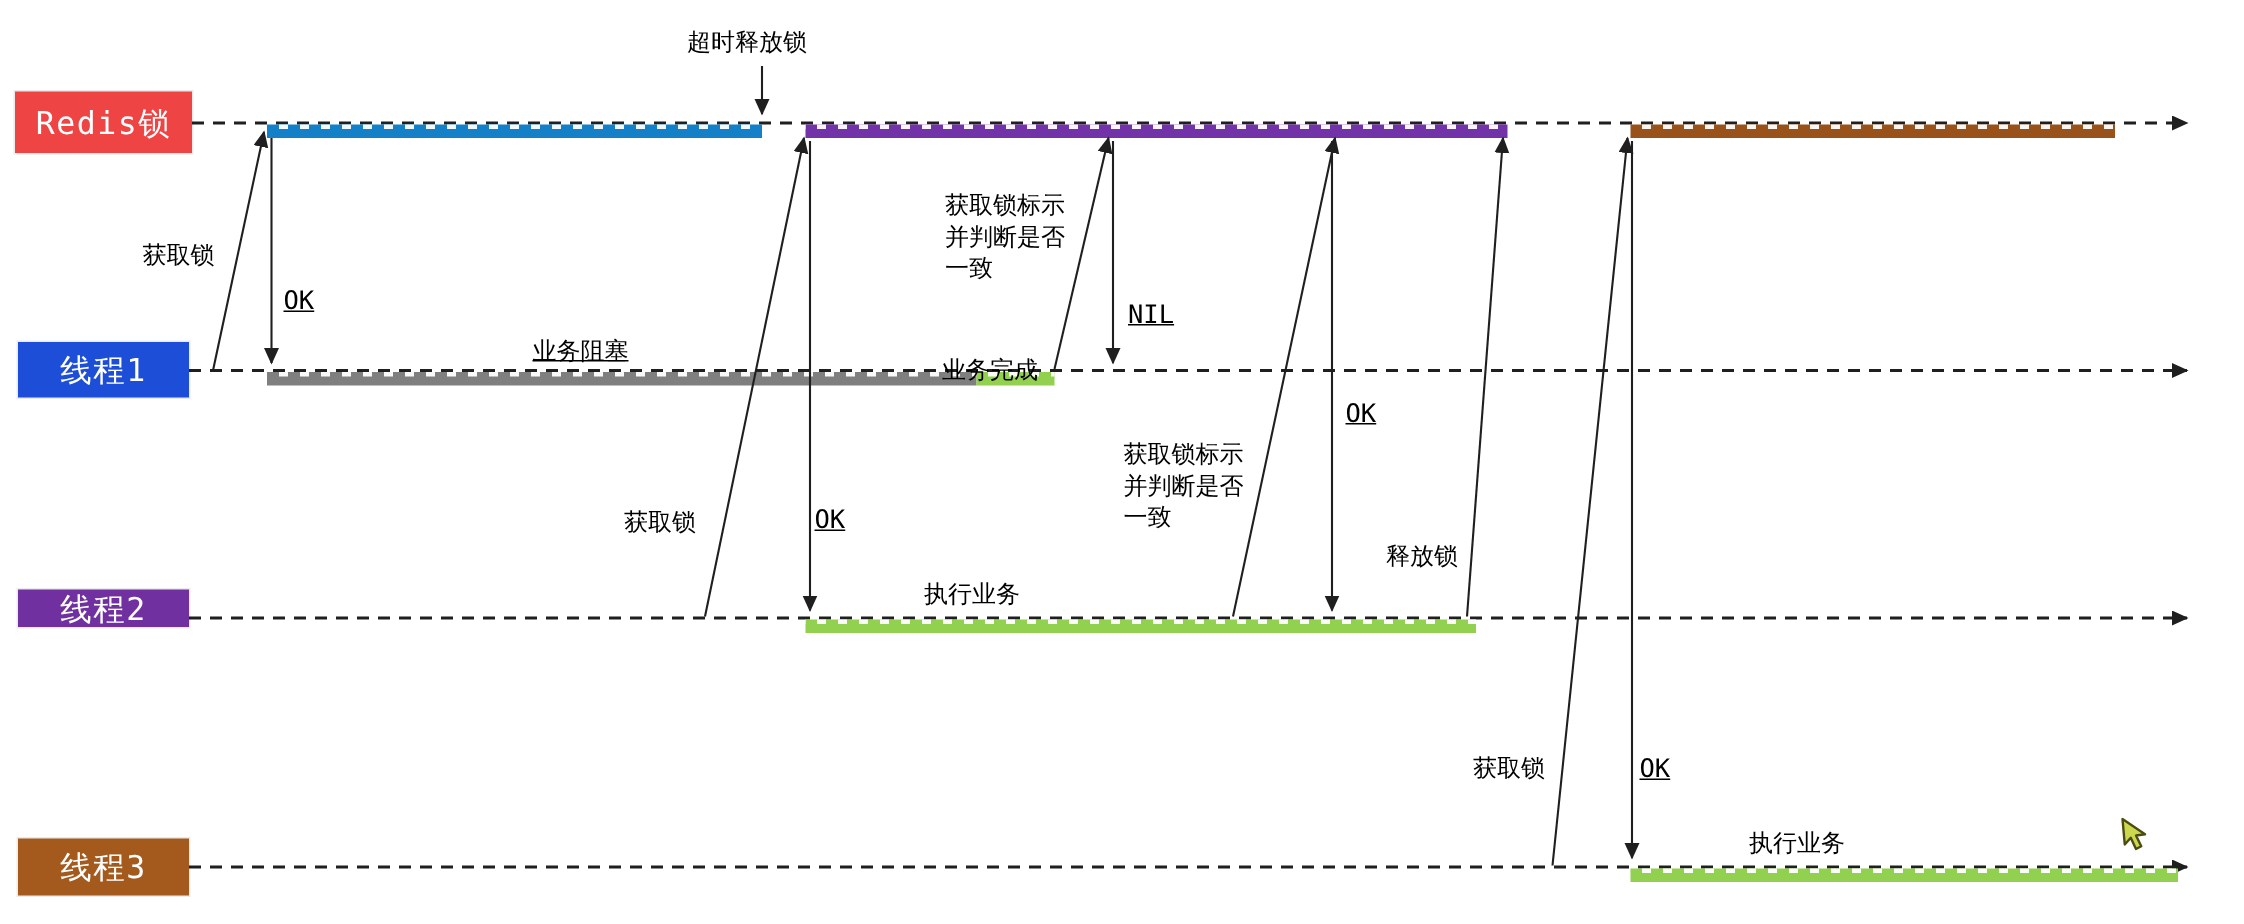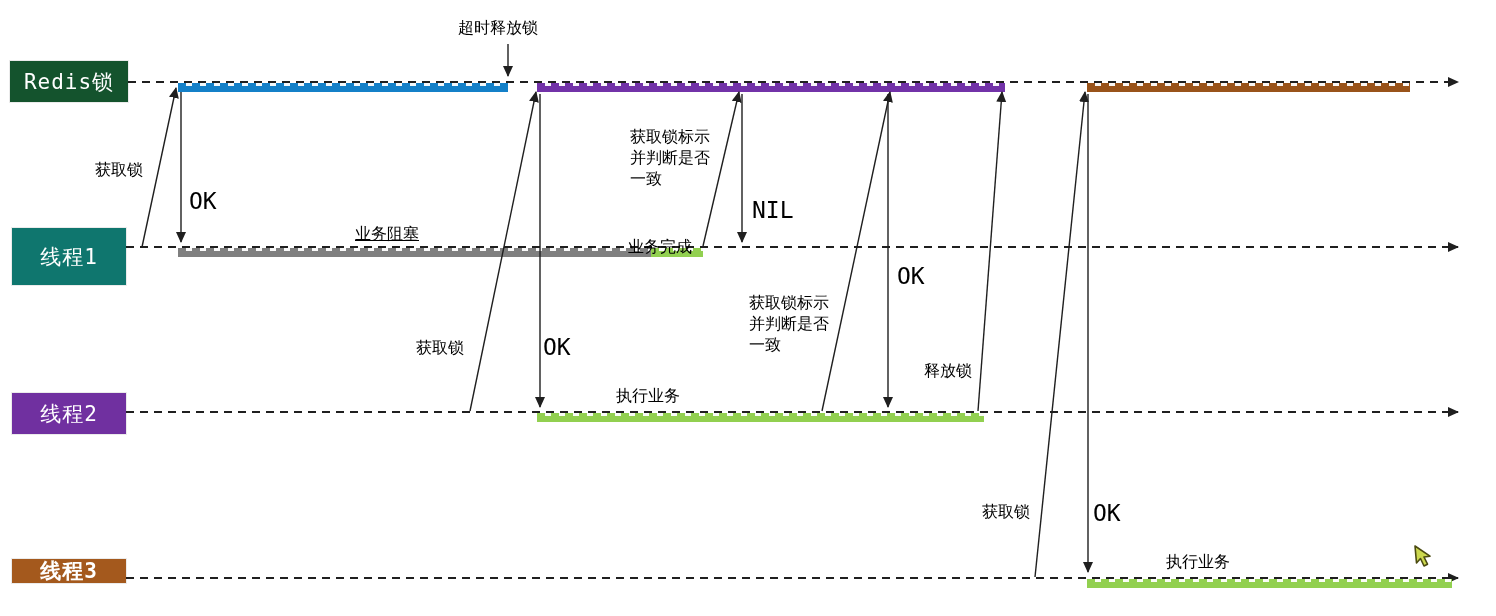--- a/index.html
+++ b/index.html
@@ -28,21 +28,22 @@
   }
   .note{
     position:absolute;
     color:#000000;
     font-size:16px;
     line-height:21px;
     white-space:pre-line;
   }
   .mono{
     font-family:"DejaVu Sans Mono","DejaVu Sans",sans-serif;
-    font-size:23px;
+    font-size:17px;
+    text-decoration:underline;
   }
   svg.overlay{position:absolute;left:0;top:0;}
 </style>
 </head>
 <body>
 
 <div id="canvas">
 
   <svg class="overlay" width="1496" height="616" viewBox="0 0 1496 616">
     <defs>
@@ -75,24 +76,24 @@
       <line x1="703" y1="246" x2="739" y2="92" marker-end="url(#ah)"></line>
       <line x1="742" y1="94" x2="742" y2="242" marker-end="url(#ah)"></line>
       <line x1="822" y1="411" x2="890" y2="92" marker-end="url(#ah)"></line>
       <line x1="888" y1="94" x2="888" y2="407" marker-end="url(#ah)"></line>
       <line x1="978" y1="411" x2="1002" y2="92" marker-end="url(#ah)"></line>
       <line x1="1035" y1="577" x2="1085" y2="92" marker-end="url(#ah)"></line>
       <line x1="1088" y1="94" x2="1088" y2="572" marker-end="url(#ah)"></line>
     </g>
   </svg>
 
-  <div class="lane-label" style="left: 10px; top: 61px; width: 118px; height: 41px; background-color: #14532d;">Redis锁</div>
-  <div class="lane-label" style="left: 12px; top: 228px; width: 114px; height: 57px; background-color: #0f766e;">线程1</div>
-  <div class="lane-label" style="left: 12px; top: 393px; width: 114px; height: 41px; background-color: rgb(112, 48, 160);">线程2</div>
-  <div class="lane-label" style="left: 12px; top: 559px; width: 114px; height: 24px; background-color: rgb(164, 89, 29); font-weight: bold;">线程3</div>
+  <div class="lane-label" style="left: 10px; top: 61px; width: 118px; height: 41px; background-color: #ef4444;">Redis锁</div>
+  <div class="lane-label" style="left: 12px; top: 228px; width: 114px; height: 37px; background-color: #1d4ed8;">线程1</div>
+  <div class="lane-label" style="left: 12px; top: 393px; width: 114px; height: 25px; background-color: rgb(112, 48, 160);">线程2</div>
+  <div class="lane-label" style="left: 12px; top: 559px; width: 114px; height: 38px; background-color: rgb(164, 89, 29);">线程3</div>
 
   <div class="note" style="left:95px;top:159px;">获取锁</div>
   <div class="note mono" style="left:189px;top:191px;">OK</div>
   <div class="note" style="left:458px;top:17px;">超时释放锁</div>
   <div class="note" style="left:355px;top:223px;text-decoration:underline;">业务阻塞</div>
   <div class="note" style="left:628px;top:236px;">业务完成</div>
   <div class="note" style="left:630px;top:126px;">获取锁标示
 并判断是否
 一致</div>
   <div class="note mono" style="left:752px;top:200px;">NIL</div>

